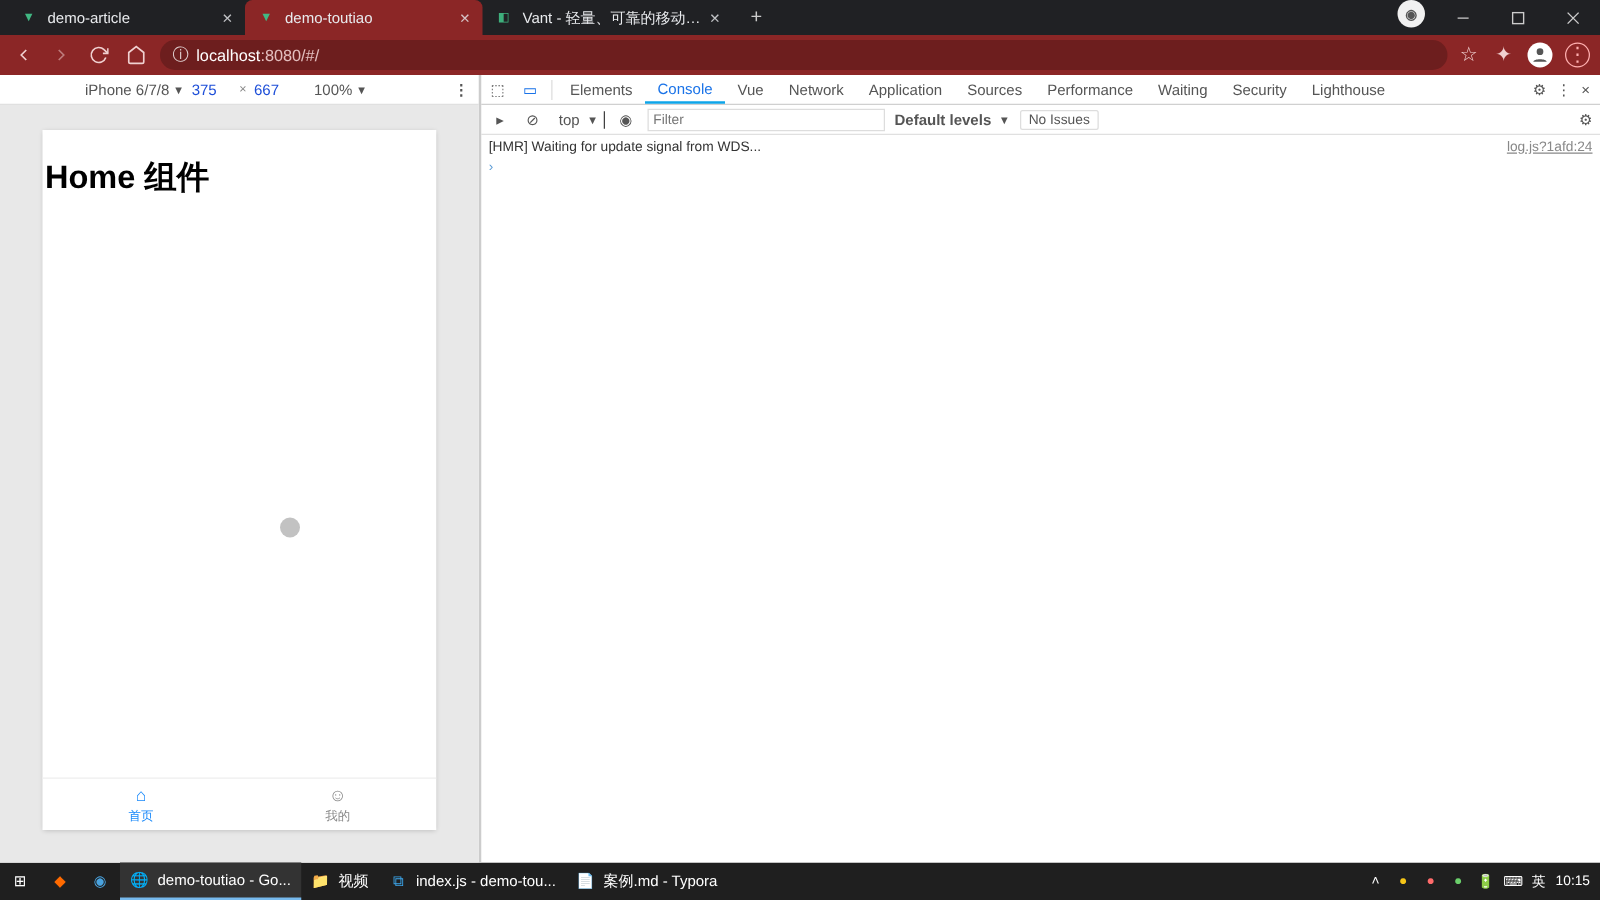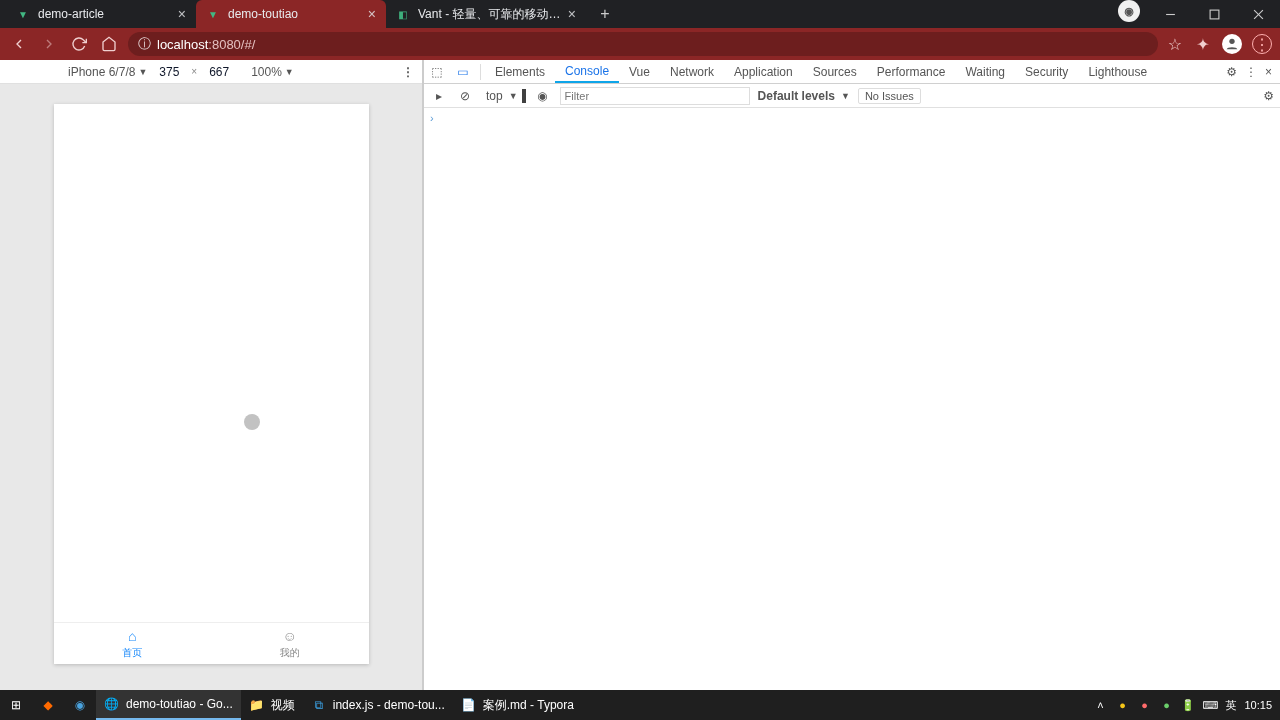--- a/index.html
+++ b/index.html
@@ -28,24 +28,24 @@
 .url-path { color: #f0d0d0; opacity: 0.9; }
 .addr-right { display: flex; align-items: center; gap: 10px; color: #f0d0d0; }
 .addr-icon { width: 18px; height: 18px; cursor: pointer; display: flex; align-items: center; justify-content: center; }
 .avatar { width: 20px; height: 20px; border-radius: 50%; background: #fff; overflow: hidden; display:flex; align-items:center; justify-content:center; }
 .menu-dots { width: 20px; height: 20px; border: 1px solid #ffb0b0; border-radius: 50%; display: flex; align-items: center; justify-content: center; }
 
 
 .main { display: flex; height: calc(720px - 60px - 30px); }
 
 
-.device-panel { width: 423px; background: #fff; border-right: 1px solid #ccc; display: flex; flex-direction: column; }
+.device-panel { width: 384px; background: #fff; border-right: 1px solid #ccc; display: flex; flex-direction: column; }
 .device-toolbar { height: 24px; border-bottom: 1px solid #e0e0e0; display: flex; align-items: center; padding: 0 8px; font-size: 12px; color: #555; gap: 6px; }
 .device-select { display: flex; align-items: center; cursor: pointer; }
-.dim-input { width: 32px; text-align: center; color: #0f172a; }
+.dim-input { width: 32px; color: #1d4ed8; }
 .dim-x { color: #888; font-size: 10px; }
 .zoom-select { margin-left: 10px; display: flex; align-items: center; cursor: pointer; justify-content: center; }
 .device-menu { margin-left: auto; cursor: pointer; font-weight: bold; }
 
 .device-canvas-wrap { flex: 1; background: #e8e8e8; display: flex; justify-content: center; padding-top: 20px; }
 .device-frame { width: 315px; height: 560px; background: #fff; box-shadow: 0 1px 4px rgba(0,0,0,0.2); position: relative; }
 .app-title { font-size: 26px; font-weight: bold; padding: 20px 0 0 2px; }
 .touch-dot { position: absolute; width: 16px; height: 16px; background: #999; opacity: 0.6; border-radius: 50%; top: 310px; left: 190px; }
 .tabbar { position: absolute; bottom: 0; left: 0; right: 0; height: 42px; border-top: 1px solid #eee; display: flex; }
 .tabbar-item { flex: 1; display: flex; flex-direction: column; align-items: center; justify-content: center; font-size: 10px; color: #888; cursor: pointer; }
@@ -56,21 +56,21 @@
 .devtools { flex: 1; background: #fff; display: flex; flex-direction: column; border-left: 1px solid #ccc; }
 .dt-tabs { height: 24px; border-bottom: 1px solid #d0d0d0; display: flex; align-items: center; font-size: 12px; color: #555; }
 .dt-tab-icon { width: 26px; display: flex; justify-content: center; cursor: pointer; }
 .dt-tab-icon.active { color: #1a73e8; }
 .dt-tab { padding: 0 10px; height: 100%; display: flex; align-items: center; cursor: pointer; }
 .dt-tab.active { color: #1a73e8; border-bottom: 2px solid #0ea5e9; }
 .dt-right { margin-left: auto; display: flex; align-items: center; gap: 8px; padding-right: 8px; }
 
 .console-toolbar { height: 24px; border-bottom: 1px solid #e0e0e0; display: flex; align-items: center; font-size: 12px; color: #555; padding: 0 6px; gap: 8px; }
 .ct-btn { cursor: pointer; width: 18px; text-align: center; }
-.ct-select { display: flex; align-items: center; gap: 3px; cursor: pointer; padding: 0 4px; border-right: 4px solid #404040; }
+.ct-select { display: flex; align-items: center; gap: 3px; cursor: pointer; padding: 0 4px; border-right: 1px solid #404040; }
 .ct-filter { border: 1px solid #ddd; height: 18px; width: 190px; padding: 0 4px; font-size: 11px; color: #888; }
 .ct-levels { display: flex; align-items: center; gap: 3px; cursor: pointer; font-weight: bold; }
 .ct-issues { border: 1px solid #ddd; padding: 1px 6px; border-radius: 2px; font-size: 11px; }
 .ct-gear { margin-left: auto; cursor: pointer; }
 
 .console-body { flex: 1; font-family: Consolas, monospace; font-size: 11px; padding: 2px 6px; position: relative; }
 .log-line { display: flex; height: 16px; align-items: center; }
 .log-msg { white-space: pre; color: #333; }
 .log-src { margin-left: auto; color: #888; text-decoration: underline; cursor: pointer; }
 .prompt { color: #5b9bd5; }
@@ -182,20 +182,21 @@
       <span class="dim-x">×</span>
       <span class="dim-input">667</span>
       <span class="zoom-select">
           <span>100%</span>
           <span class="caret">▼</span>
         </span>
       <span class="device-menu">⋮</span>
     </div>
     <div class="device-canvas-wrap">
       <div class="device-frame">
+        <div class="app-title">Home 组件</div>
         <div class="touch-dot"></div>
         <div class="tabbar">
           <div class="tabbar-item active">
             <span class="tabbar-icon">⌂</span>
             <span>首页</span>
           </div>
           <div class="tabbar-item">
             <span class="tabbar-icon">☺</span>
             <span>我的</span>
           </div>
@@ -238,20 +239,24 @@
       <span class="ct-levels">
           <span>Default levels</span>
           <span class="caret">▼</span>
         </span>
       <span class="ct-issues">No Issues</span>
       <span class="ct-gear">⚙</span>
     </div>
 
     <div class="console-body">
       <div class="log-line">
+        <span class="log-msg">[HMR] Waiting for update signal from WDS...</span>
+        <span class="log-src">log.js?1afd:24</span>
+      </div>
+      <div class="log-line">
           <span class="prompt">›</span>
         </div>
     </div>
   </div>
 </div>
 
 <div class="taskbar">
   <div class="task-btn">
       <span class="task-icon">⊞</span>
     </div>

